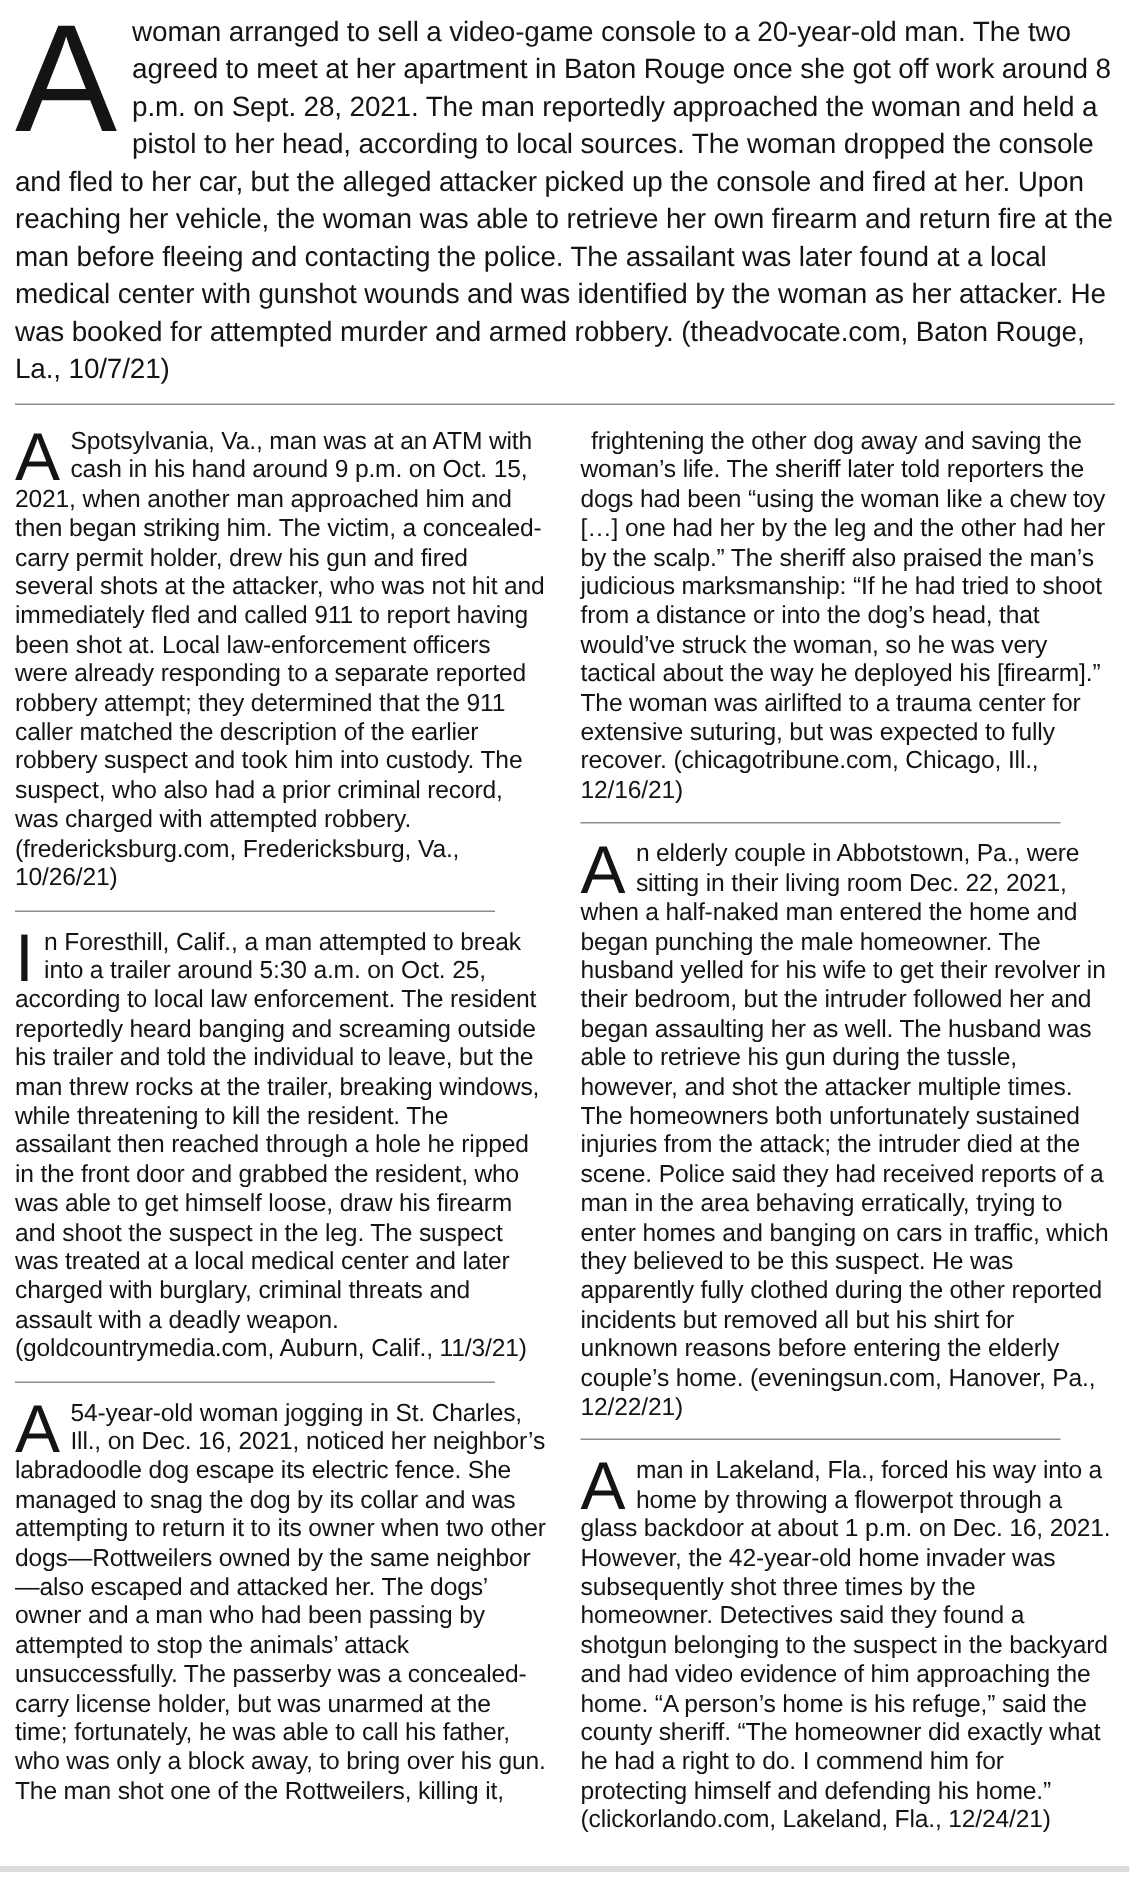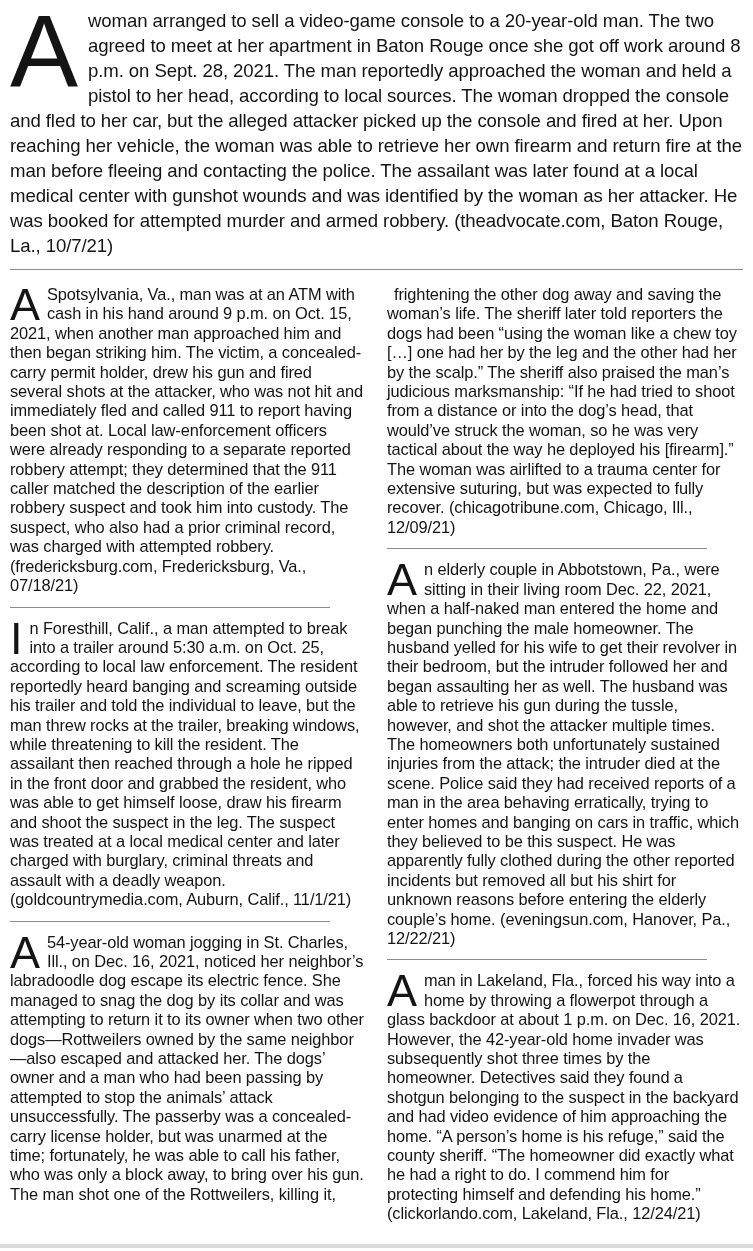--- a/index.html
+++ b/index.html
@@ -86,43 +86,43 @@
   </section>
 
   <hr class="full-rule">
 
   <div class="columns">
 
     <div class="col">
 
       <article class="story">
         <span class="dropcap">A</span><span>Spotsylvania, Va., man was at an ATM with cash in his hand around 9 p.m. on Oct. 15, 2021, when another man approached him and then began striking him. The victim, a concealed-carry permit holder, drew his gun and fired several shots at the attacker, who was not hit and immediately fled and called 911 to report having been shot at. Local law-enforcement officers were already responding to a separate reported robbery attempt; they determined that the 911 caller matched the description of the earlier robbery suspect and took him into custody. The suspect, who also had a prior criminal record, was charged with attempted robbery.</span>
-        <span>(fredericksburg.com, Fredericksburg, Va., 07/18/21)</span>
+        <span>(fredericksburg.com, Fredericksburg, Va., 10/26/21)</span>
       </article>
 
       <hr class="col-rule">
 
       <article class="story">
         <span class="dropcap">I</span><span>n Foresthill, Calif., a man attempted to break into a trailer around 5:30 a.m. on Oct. 25, according to local law enforcement. The resident reportedly heard banging and screaming outside his trailer and told the individual to leave, but the man threw rocks at the trailer, breaking windows, while threatening to kill the resident. The assailant then reached through a hole he ripped in the front door and grabbed the resident, who was able to get himself loose, draw his firearm and shoot the suspect in the leg. The suspect was treated at a local medical center and later charged with burglary, criminal threats and assault with a deadly weapon.</span>
-        <span>(goldcountrymedia.com, Auburn, Calif., 11/1/21)</span>
+        <span>(goldcountrymedia.com, Auburn, Calif., 11/3/21)</span>
       </article>
 
       <hr class="col-rule">
 
       <article class="story">
         <span class="dropcap">A</span><span>54-year-old woman jogging in St. Charles, Ill., on Dec. 16, 2021, noticed her neighbor’s labradoodle dog escape its electric fence. She managed to snag the dog by its collar and was attempting to return it to its owner when two other dogs—Rottweilers owned by the same neighbor—also escaped and attacked her. The dogs’ owner and a man who had been passing by attempted to stop the animals’ attack unsuccessfully. The passerby was a concealed-carry license holder, but was unarmed at the time; fortunately, he was able to call his father, who was only a block away, to bring over his gun. The man shot one of the Rottweilers, killing it,</span><span></span>
       </article>
 
     </div>
 
     <div class="col">
 
       <article class="story">
         <span class="dropcap"></span><span>frightening the other dog away and saving the woman’s life. The sheriff later told reporters the dogs had been “using the woman like a chew toy […] one had her by the leg and the other had her by the scalp.” The sheriff also praised the man’s judicious marksmanship: “If he had tried to shoot from a distance or into the dog’s head, that would’ve struck the woman, so he was very tactical about the way he deployed his [firearm].” The woman was airlifted to a trauma center for extensive suturing, but was expected to fully recover.</span>
-        <span>(chicagotribune.com, Chicago, Ill., 12/09/21)</span>
+        <span>(chicagotribune.com, Chicago, Ill., 12/16/21)</span>
       </article>
 
       <hr class="col-rule">
 
       <article class="story">
         <span class="dropcap">A</span><span>n elderly couple in Abbotstown, Pa., were sitting in their living room Dec. 22, 2021, when a half-naked man entered the home and began punching the male homeowner. The husband yelled for his wife to get their revolver in their bedroom, but the intruder followed her and began assaulting her as well. The husband was able to retrieve his gun during the tussle, however, and shot the attacker multiple times. The homeowners both unfortunately sustained injuries from the attack; the intruder died at the scene. Police said they had received reports of a man in the area behaving erratically, trying to enter homes and banging on cars in traffic, which they believed to be this suspect. He was apparently fully clothed during the other reported incidents but removed all but his shirt for unknown reasons before entering the elderly couple’s home.</span>
         <span>(eveningsun.com, Hanover, Pa., 12/22/21)</span>
       </article>
 
       <hr class="col-rule">

